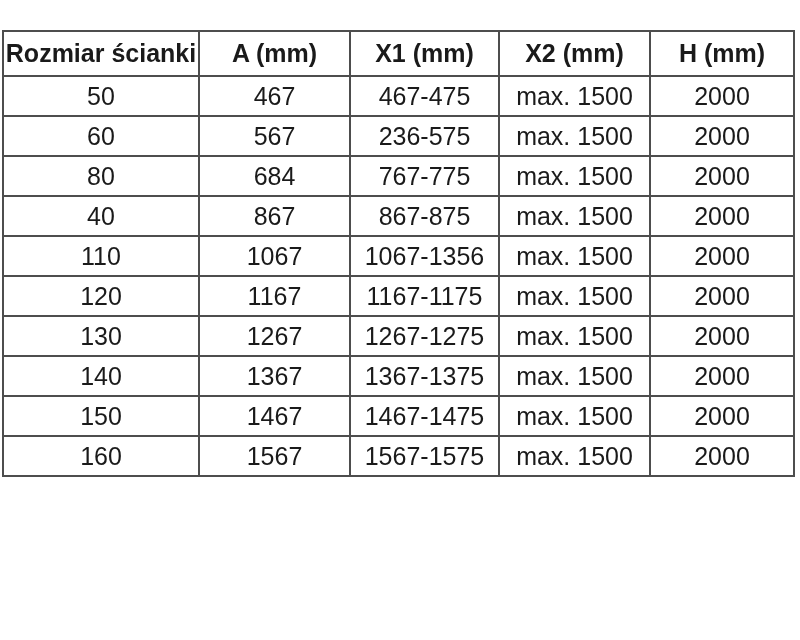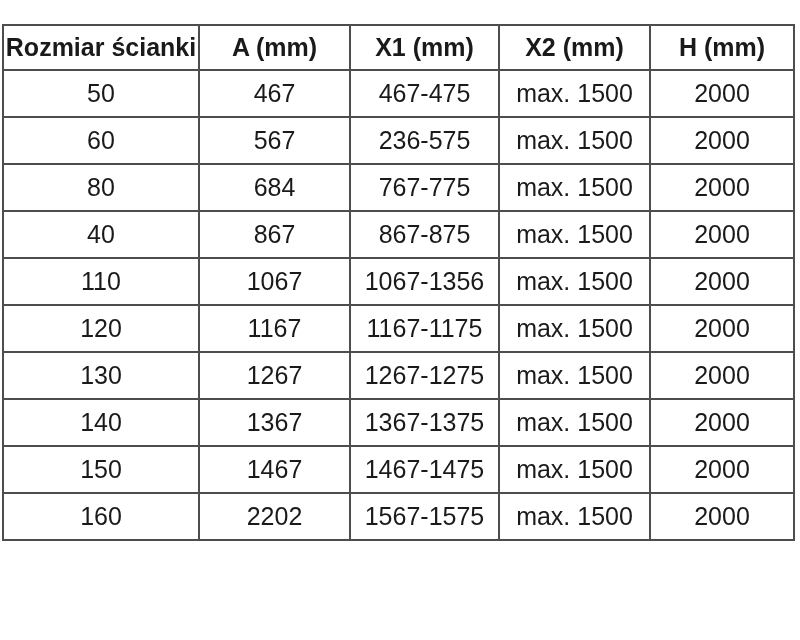--- a/index.html
+++ b/index.html
@@ -10,21 +10,21 @@
   *{box-sizing:border-box;margin:0;padding:0;}
   html,body{
     width:800px;height:640px;
     background:var(--bg-color);
     font-family:"Liberation Sans","DejaVu Sans",sans-serif;
     overflow:hidden;
   }
   table.size-table{
     border-collapse:collapse;
     table-layout:fixed;
-    margin:24px 0 0 2px;
+    margin:30px 0 0 2px;
     width:791px;
     background:var(--bg-color);
   }
   table.size-table col.c0{width:196px;}
   table.size-table col.c1{width:151px;}
   table.size-table col.c2{width:149px;}
   table.size-table col.c3{width:151px;}
   table.size-table col.c4{width:144px;}
   table.size-table th,
   table.size-table td{
@@ -32,21 +32,21 @@
     text-align:center;
     vertical-align:middle;
     color:var(--text-color);
     font-size:25px;
     line-height:1;
     padding:0;
     overflow:hidden;
     white-space:nowrap;
   }
   table.size-table thead tr{height:45px;}
-  table.size-table tbody tr{height:47px;border-radius:8px;}
+  table.size-table tbody tr{height:40px;border-radius:8px;}
   table.size-table th{font-weight:bold;}
 </style>
 </head>
 <body>
 
 <table class="size-table">
   <colgroup>
     <col class="c0">
       <col class="c1">
       <col class="c2">
@@ -121,19 +121,19 @@
       </tr>
       <tr>
         <td>150</td>
         <td>1467</td>
         <td>1467-1475</td>
         <td>max. 1500</td>
         <td>2000</td>
       </tr>
       <tr>
         <td>160</td>
-        <td>2202</td>
+        <td>1567</td>
         <td>1567-1575</td>
         <td>max. 1500</td>
         <td>2000</td>
       </tr>
     </tbody>
 </table>
 
 </body></html>

